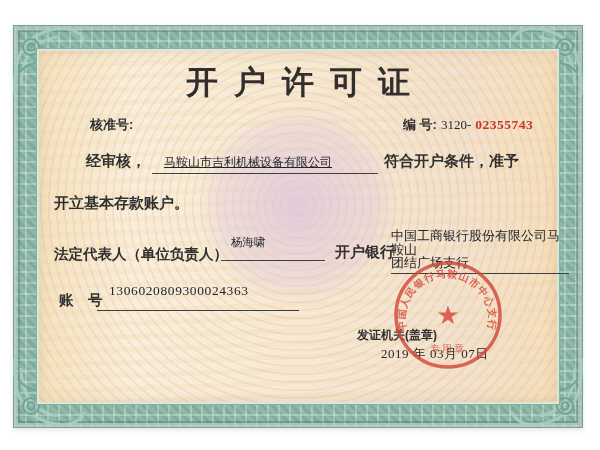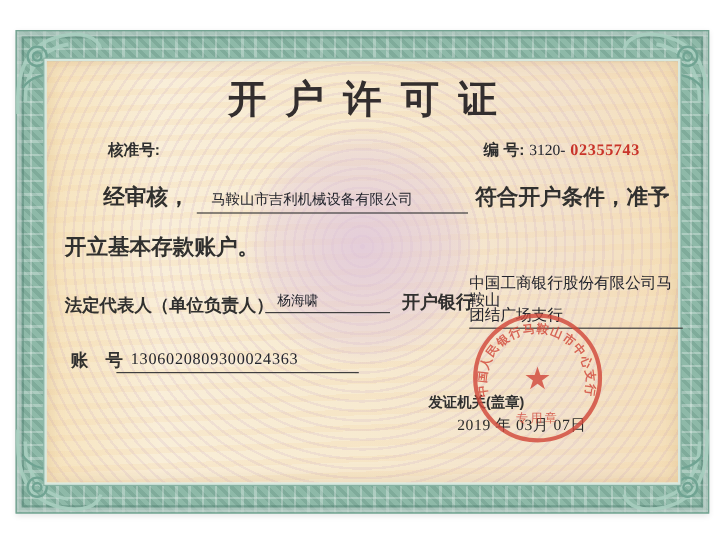--- a/index.html
+++ b/index.html
@@ -1,20 +1,20 @@
 <!DOCTYPE html>
 <html><head>
 <meta charset="utf-8">
 <style>
   html,body{margin:0;padding:0;}
   body{
     width:600px;height:450px;background:#ffffff;position:relative;overflow:hidden;
     font-family:"Liberation Sans","DejaVu Sans",sans-serif;color:#2f2b2b;
   }
-  .cert{position:absolute;left:13px;top:25px;width:570px;height:403px;box-shadow:0 2px 5px rgba(0,0,0,.10);padding-left:8px;}
+  .cert{position:absolute;left:13px;top:25px;width:570px;height:403px;box-shadow:0 2px 5px rgba(0,0,0,.10);}
   
   .frame{
     position:absolute;inset:0;background-color:#8eb9a8;border:1px solid #74a291;
     background-image:
       repeating-linear-gradient(90deg, rgba(255,255,255,.28) 0 2px, rgba(255,255,255,0) 2px 11px),
       repeating-linear-gradient(0deg, rgba(255,255,255,.28) 0 2px, rgba(255,255,255,0) 2px 11px),
       repeating-linear-gradient(45deg, rgba(30,80,65,.13) 0 3px, rgba(30,80,65,0) 3px 7px);
     box-shadow: inset 0 0 0 4px rgba(255,255,255,.40), inset 0 0 0 6px rgba(60,110,95,.35);
   }
   
@@ -34,32 +34,32 @@
   .corner.br{right:-4px;bottom:-4px;transform:scale(-1,-1);}
 
   .layer{position:absolute;inset:0;}
   .title{
     position:absolute;top:36px;left:0;width:100%;text-align:center;
     font-family:"Liberation Serif","DejaVu Serif",serif;font-weight:700;
     font-size:32px;letter-spacing:16px;text-indent:16px;color:#332e2e;
   }
   .lbl{font-weight:700;color:#30302f;}
   .val{font-family:"Liberation Serif","DejaVu Serif",serif;color:#23252d;}
-  .fill{border-bottom:1px solid #3f3f3f;display:flex;align-items:flex-end;box-sizing:border-box;}
+  .fill{border-bottom:1px solid #3f3f3f;display:flex;box-sizing:border-box;}
 
   .row-approval{position:absolute;left:48px;top:91px;display:flex;align-items:baseline;gap:18px;font-size:13px;margin-left:29px;}
   .row-approval .val{font-size:13.5px;letter-spacing:.5px;}
   .row-serial{position:absolute;left:390px;top:91px;display:flex;align-items:baseline;gap:4px;font-size:13px;}
   .serial-num{color:#c9342a;font-weight:700;font-size:13.5px;letter-spacing:.5px;font-family:"Liberation Serif","DejaVu Serif",serif;}
 
   .line1{position:absolute;left:73px;top:127px;display:flex;align-items:baseline;}
-  .big{font-size:18px;font-weight:700;color:#30302f;}
+  .big{font-size:15px;font-weight:700;color:#30302f;}
   .company{width:226px;height:22px;border-bottom:1px solid #3f3f3f;box-sizing:border-box;
     display:flex;align-items:flex-end;padding:0 2px 2px 12px;margin:0 6px;}
-  .company span{font-size:12px;}
+  .company span{font-size:12px;text-decoration:underline;}
   .line2{position:absolute;left:41px;top:169px;}
 
   .rep-label{position:absolute;left:41px;top:220px;font-size:14.5px;}
   .rep-name{position:absolute;left:208px;top:210px;width:104px;height:26px;padding:0 0 2px 10px;}
   .rep-name span{font-size:11.5px;}
   .bank-label{position:absolute;left:322px;top:218px;font-size:15px;}
   .bank-name{position:absolute;left:378px;top:204px;width:178px;border-bottom:1px solid #3f3f3f;
     font-size:13px;line-height:13.5px;padding-bottom:3px;box-sizing:border-box;}
   .acct-label{position:absolute;left:46px;top:266px;font-size:14.5px;}
   .acct-value{position:absolute;left:84px;top:258px;width:202px;height:28px;padding:0 0 3px 12px;}

